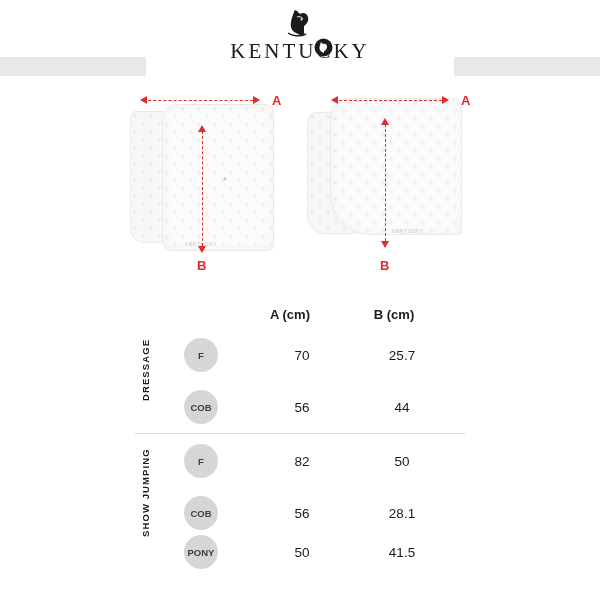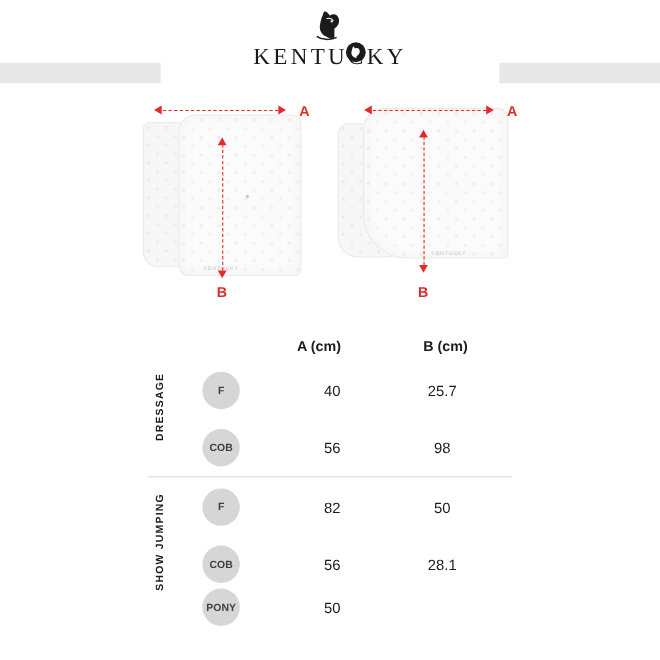--- a/index.html
+++ b/index.html
@@ -198,21 +198,21 @@
   }
   .col-head {
     position: absolute;
     top: 22px;
     font-size: 13px;
     font-weight: 700;
     color: #1b1b1b;
     text-align: center;
   }
   .col-head.a { left: 240px; width: 100px; }
-  .col-head.b { left: 355px; width: 100px; }
+  .col-head.b { left: 344px; width: 100px; }
 
   .divider {
     position: absolute;
     left: 135px;
     width: 330px;
     height: 0;
     border-top: 1px solid #d8d8d8;
   }
 
   .group-label {
@@ -331,42 +331,43 @@
   <div class="table-wrap">
 
     <div class="col-head a">A (cm)</div>
     <div class="col-head b">B (cm)</div>
 
     <div class="group-label dressage">DRESSAGE</div>
     <div class="group-label jumping">SHOW JUMPING</div>
 
     <div class="row" style="top:44px;">
       <div class="size-chip">F</div>
-      <div class="val a">40</div>
+      <div class="val a">70</div>
       <div class="val">25.7</div>
     </div>
 
     <div class="row" style="top:96px;">
       <div class="size-chip">COB</div>
       <div class="val a">56</div>
-      <div class="val">98</div>
+      <div class="val">44</div>
     </div>
 
     <div class="divider" style="top:148px;"></div>
 
     <div class="row" style="top:150px;">
       <div class="size-chip">F</div>
       <div class="val a">82</div>
       <div class="val">50</div>
     </div>
 
     <div class="row" style="top:202px;">
       <div class="size-chip">COB</div>
       <div class="val a">56</div>
       <div class="val">28.1</div>
     </div>
 
     <div class="row" style="top:241px;">
       <div class="size-chip">PONY</div>
       <div class="val a">50</div>
+      <div class="val">41.5</div>
     </div>
   </div>
 </div>
 
 </body></html>

